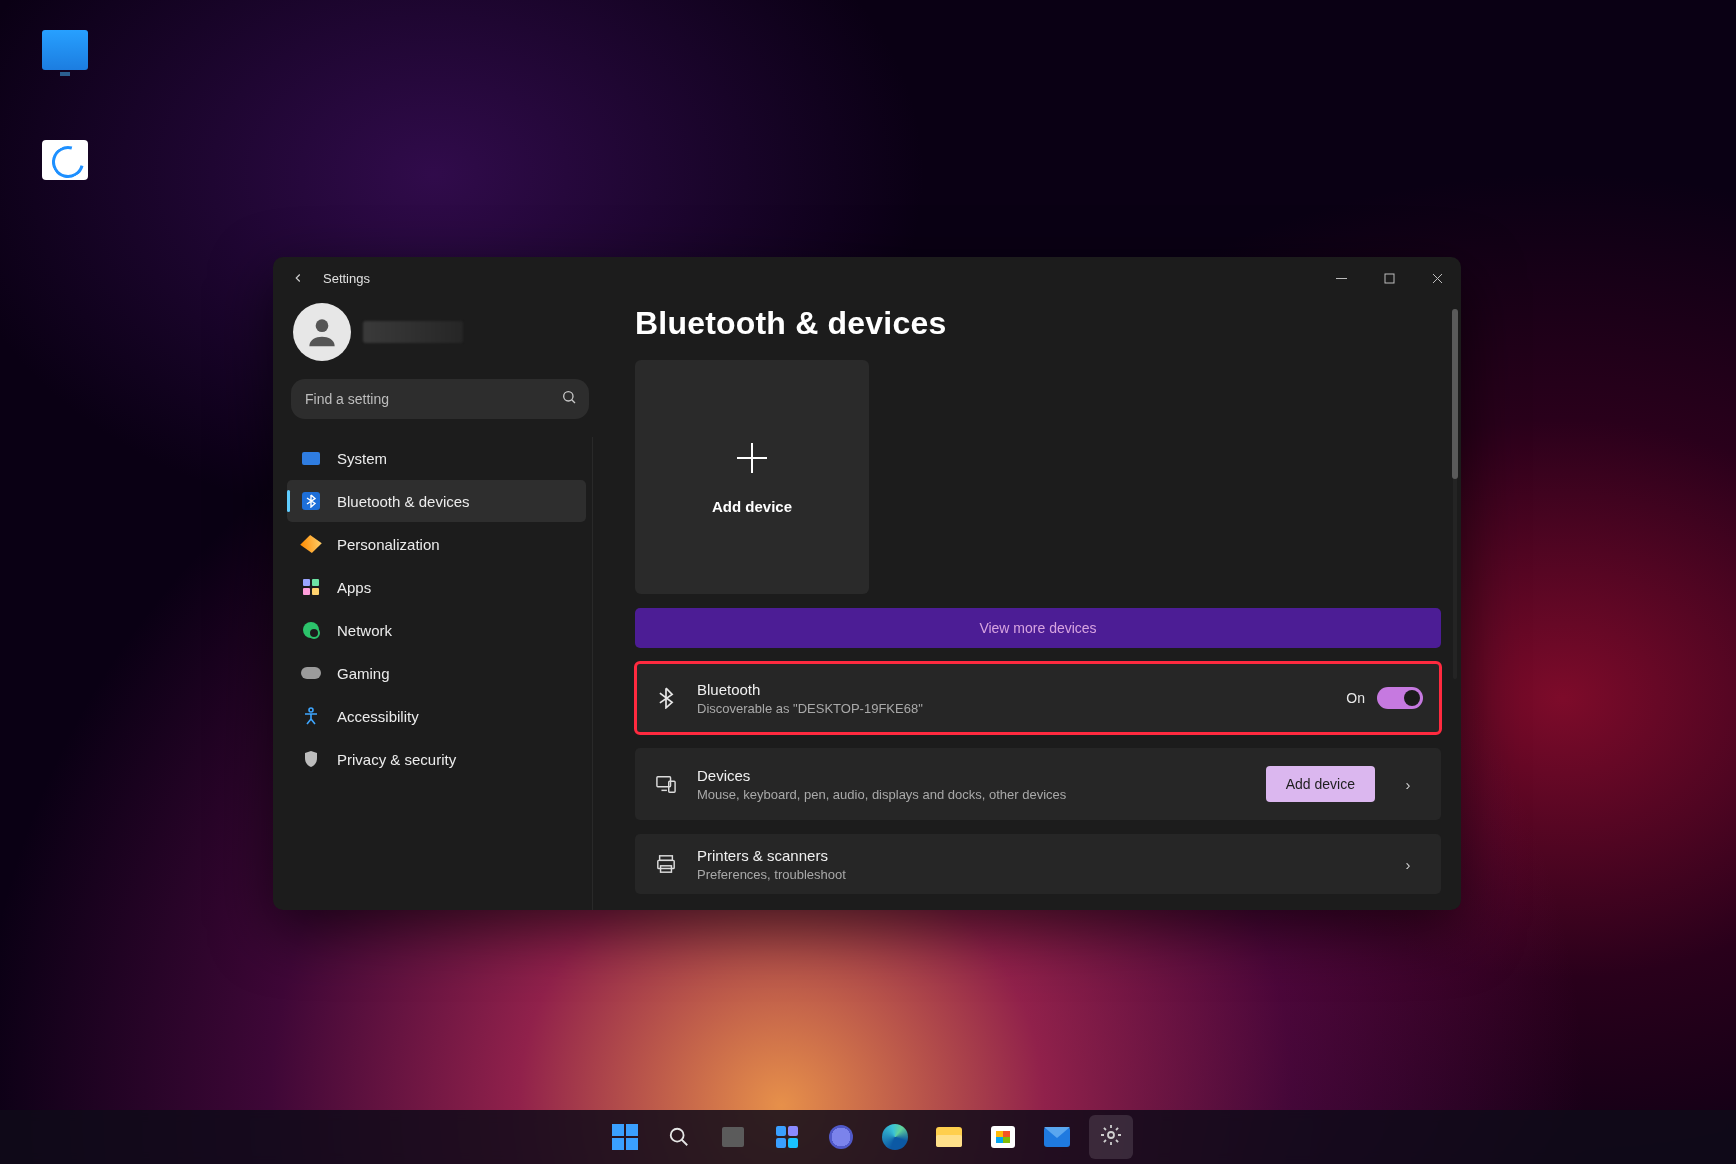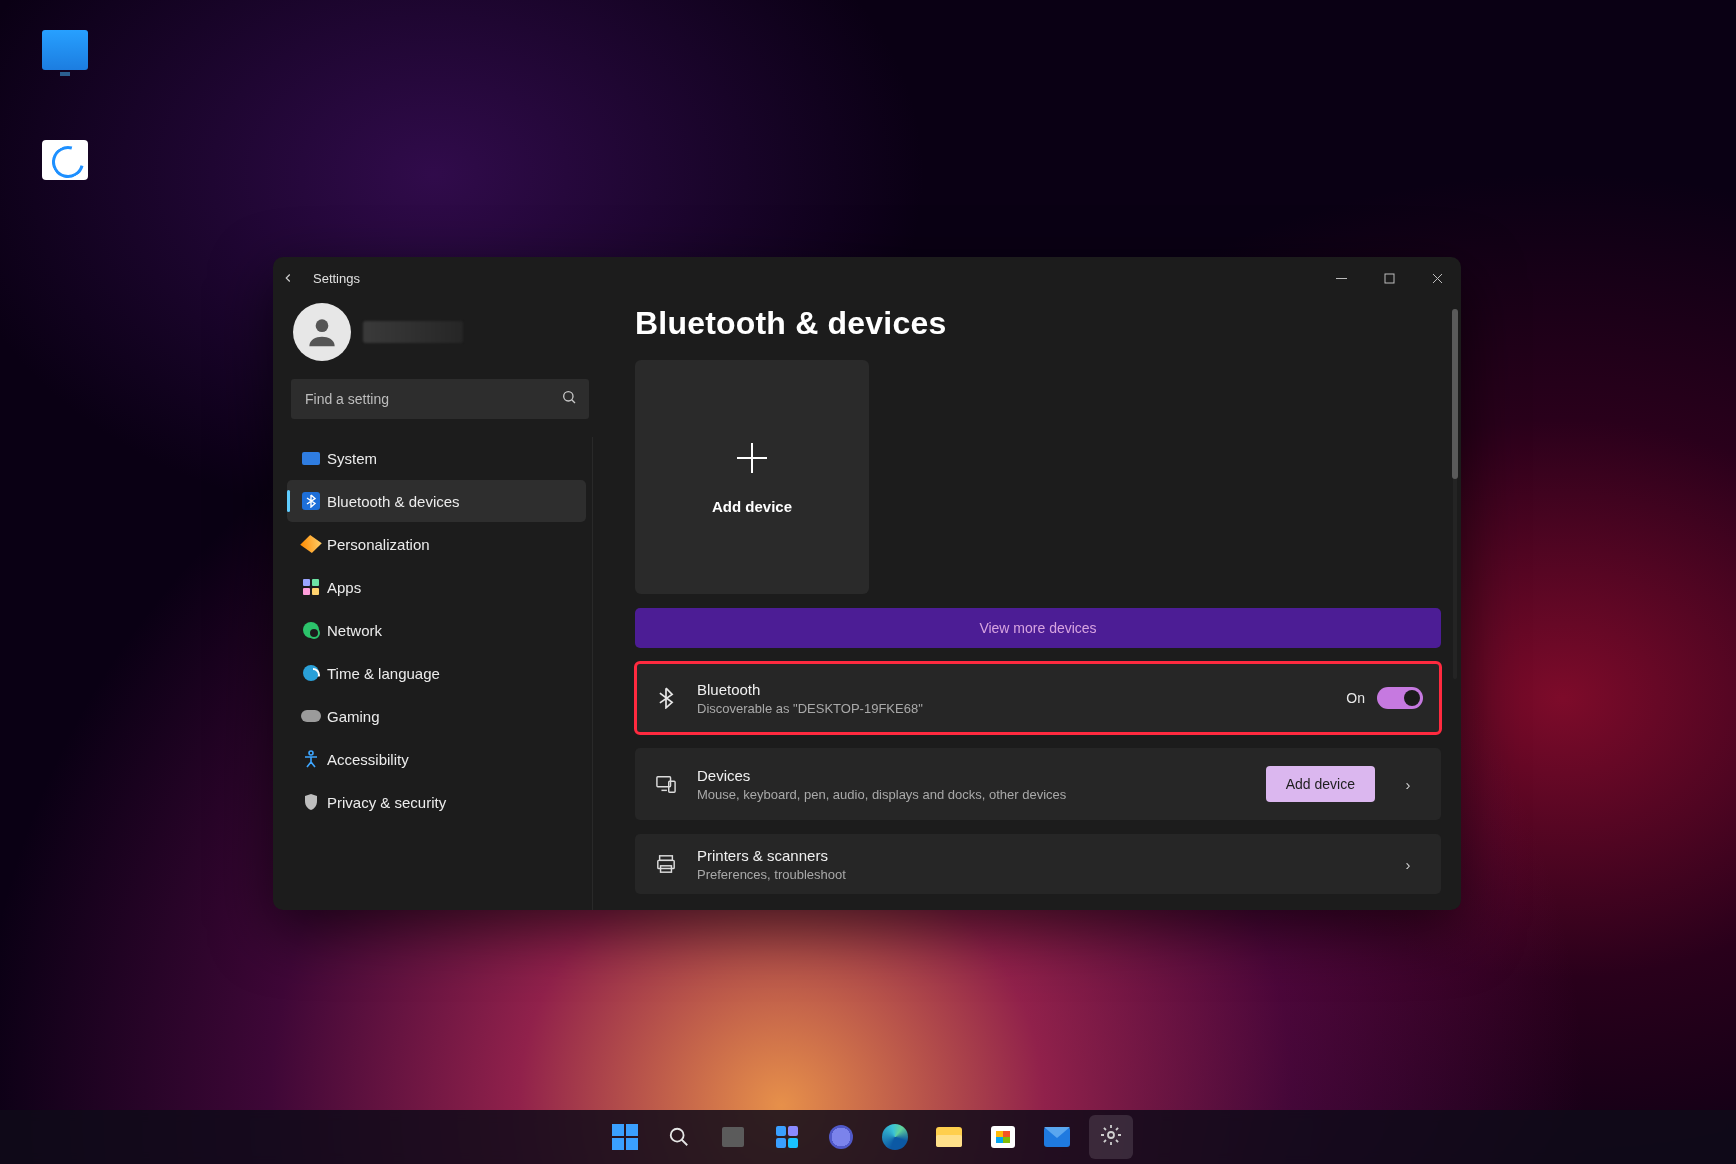--- a/index.html
+++ b/index.html
@@ -30,42 +30,42 @@
   .window {
     position: absolute;
     left: 273px; top: 257px;
     width: 1188px; height: 653px;
     background: #1c1c1c;
     border-radius: 10px;
     box-shadow: 0 20px 60px rgba(0,0,0,0.6);
     overflow: hidden;
     color: #e8e8e8;
   }
-  .titlebar { height: 42px; display:flex; align-items:center; }
+  .titlebar { height: 42px; display:flex; align-items:center; padding-left:10px; }
   .back-btn { width:30px; height:30px; display:flex; align-items:center; justify-content:center; color:#d0d0d0; cursor:pointer; border-radius:4px; }
   .title-text { font-size: 13px; color:#e0e0e0; }
   .win-controls { margin-left:auto; display:flex; }
   .win-controls .wc { width:48px; height:42px; display:flex; align-items:center; justify-content:center; color:#bcbcbc; }
 
   .body { display:flex; height: calc(100% - 42px); }
 
   
   .sidebar { width: 330px; padding: 0 10px 0 14px; display:flex; flex-direction:column; position:relative; }
   .profile { display:flex; align-items:center; gap:12px; padding: 4px 6px 18px 6px; }
   .avatar { width: 58px; height:58px; border-radius:50%; background:#e7e7e7; display:flex; align-items:center; justify-content:center; }
   .avatar svg { width:38px; height:38px; fill:#555; }
   .profile-name { width:100px; height:22px; background:linear-gradient(90deg,#3a3a3a,#262626); border-radius:3px; filter:blur(1px); }
 
   .search-wrap { position:relative; margin: 0 4px 18px 4px; }
-  .search { width:100%; height:40px; background:#2d2d2d; border:none; border-radius:3px; color:#e0e0e0; padding:0 40px 0 14px; font-size:14px; }
+  .search { width:100%; height:40px; background:#2d2d2d; border:none; border-radius:14px; color:#e0e0e0; padding:0 40px 0 14px; font-size:14px; }
   .search::placeholder { color:#bdbdbd; }
   .search-ic { position:absolute; right:12px; top:10px; color:#c8c8c8; }
 
   .nav { flex:1; overflow:hidden; border-right:1px solid rgba(255,255,255,0.06); padding-right:6px;}
-  .nav-item { height:42px; display:flex; align-items:center; gap:6px; padding:0 10px 0 14px; border-radius:5px; cursor:pointer; font-size:15px; color:#ececec; position:relative; margin-bottom:1px;}
+  .nav-item { height:42px; display:flex; align-items:center; gap:16px; padding:0 10px 0 14px; border-radius:5px; cursor:pointer; font-size:15px; color:#ececec; position:relative; margin-bottom:1px;}
   .nav-item.active { background:#2e2e2e; }
   .nav-item.active::before { content:""; position:absolute; left:0; top:10px; width:3px; height:22px; background:#60cdff; border-radius:2px; }
   .nav-ic { width:20px; height:20px; display:flex; align-items:center; justify-content:center; flex:0 0 20px; }
 
   
   .ic-sys   { background:#2f7de1; width:18px; height:13px; border-radius:2px; }
   .ic-bt    { background:#1e6fd9; width:18px; height:18px; border-radius:3px; display:flex; align-items:center; justify-content:center; color:#fff; }
   .ic-net   svg { fill:#2fa8e0; }
   .ic-pers  { width:14px; height:14px; background:linear-gradient(135deg,#ff8a00,#ffcf6a); transform:rotate(-45deg) skewX(10deg); }
   .ic-apps  { width:16px; height:16px; display:grid; grid-template-columns:1fr 1fr; gap:2px; }
@@ -224,26 +224,20 @@
             <span>Apps</span>
           </div>
           <div class="nav-item">
             <span class="nav-ic">
                 <span class="ic-acc"></span>
               </span>
             <span>Network</span>
           </div>
           <div class="nav-item">
             <span class="nav-ic">
-                <span class="ic-time"></span>
-              </span>
-            <span>Time &amp; language</span>
-          </div>
-          <div class="nav-item">
-            <span class="nav-ic">
                 <span class="ic-game"></span>
               </span>
             <span>Gaming</span>
           </div>
           <div class="nav-item">
             <span class="nav-ic ic-accx">
                 <svg width="16" height="18" viewBox="0 0 16 18" fill="none" stroke-width="1.6">
                   <circle cx="8" cy="3" r="2"></circle>
                   <path d="M2 7h12M8 7v5m0 0l-4 5m4-5l4 5"></path>
                 </svg>

